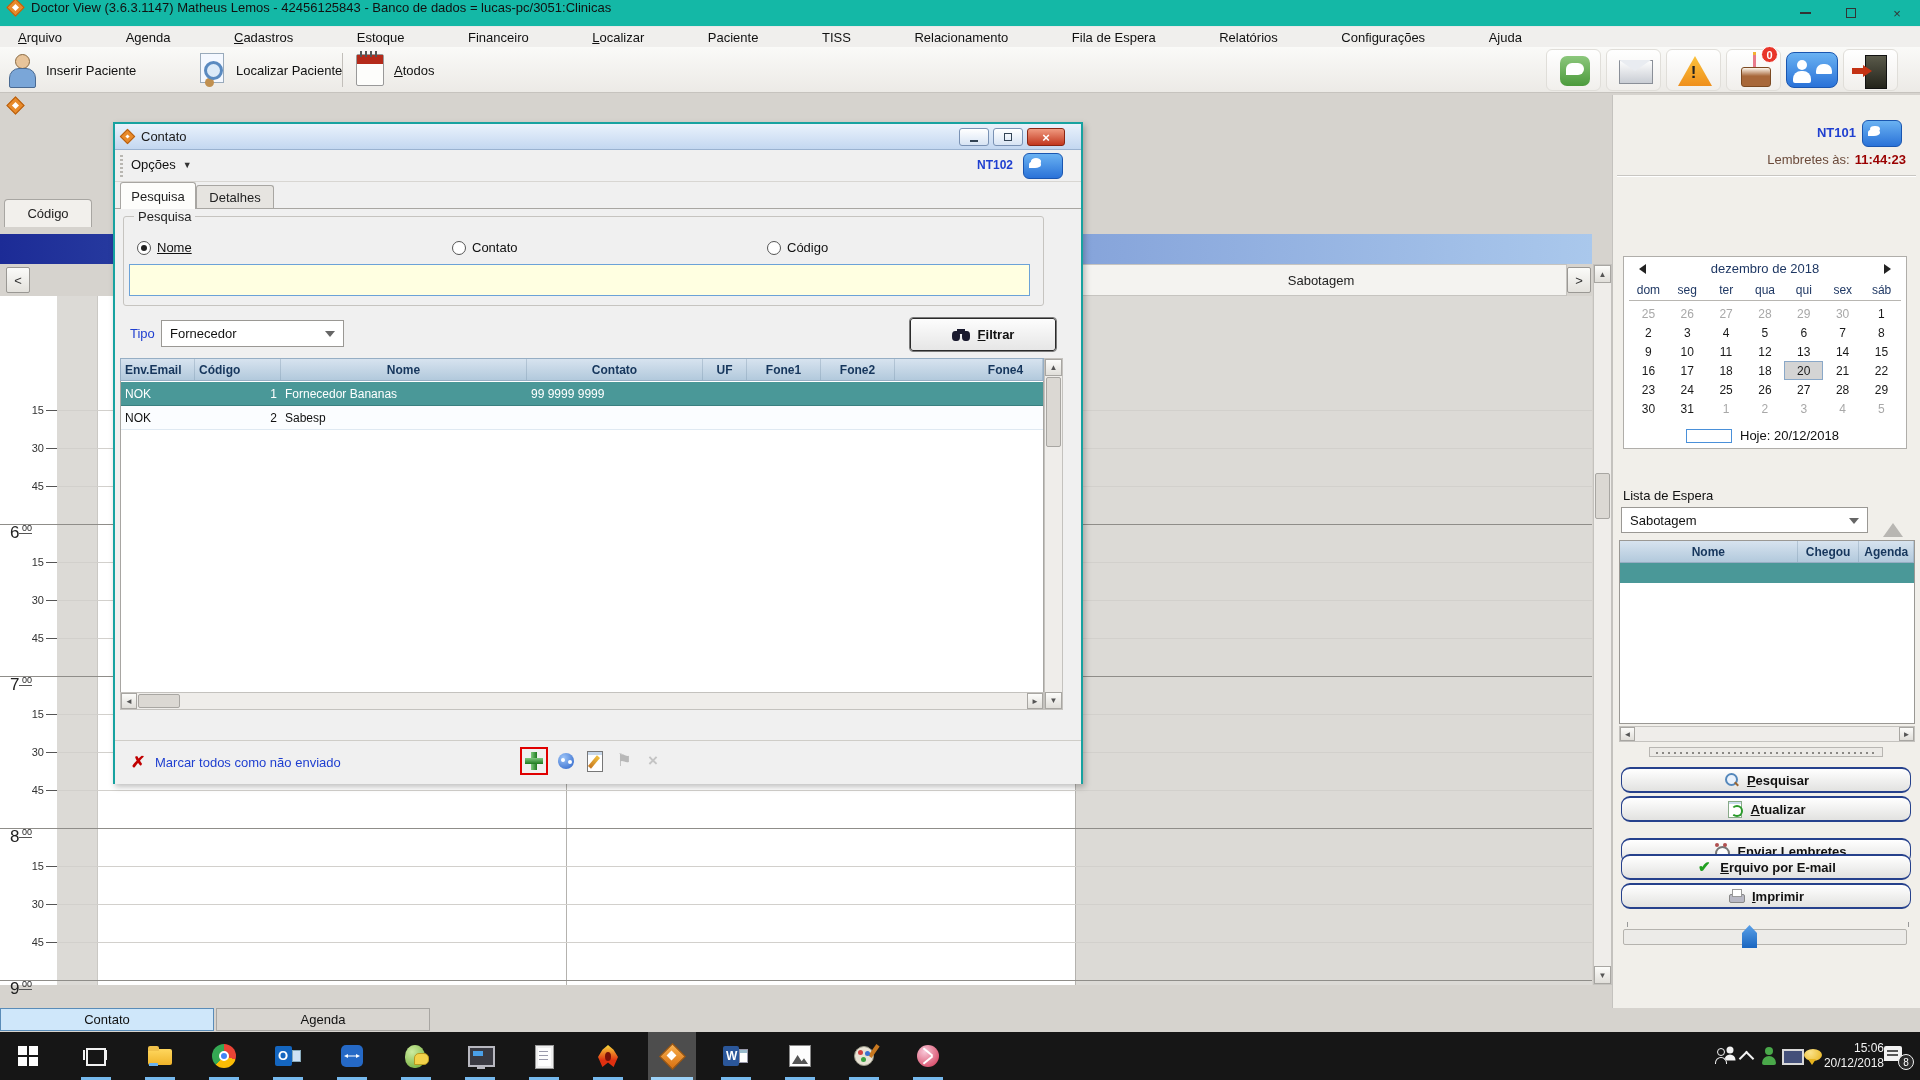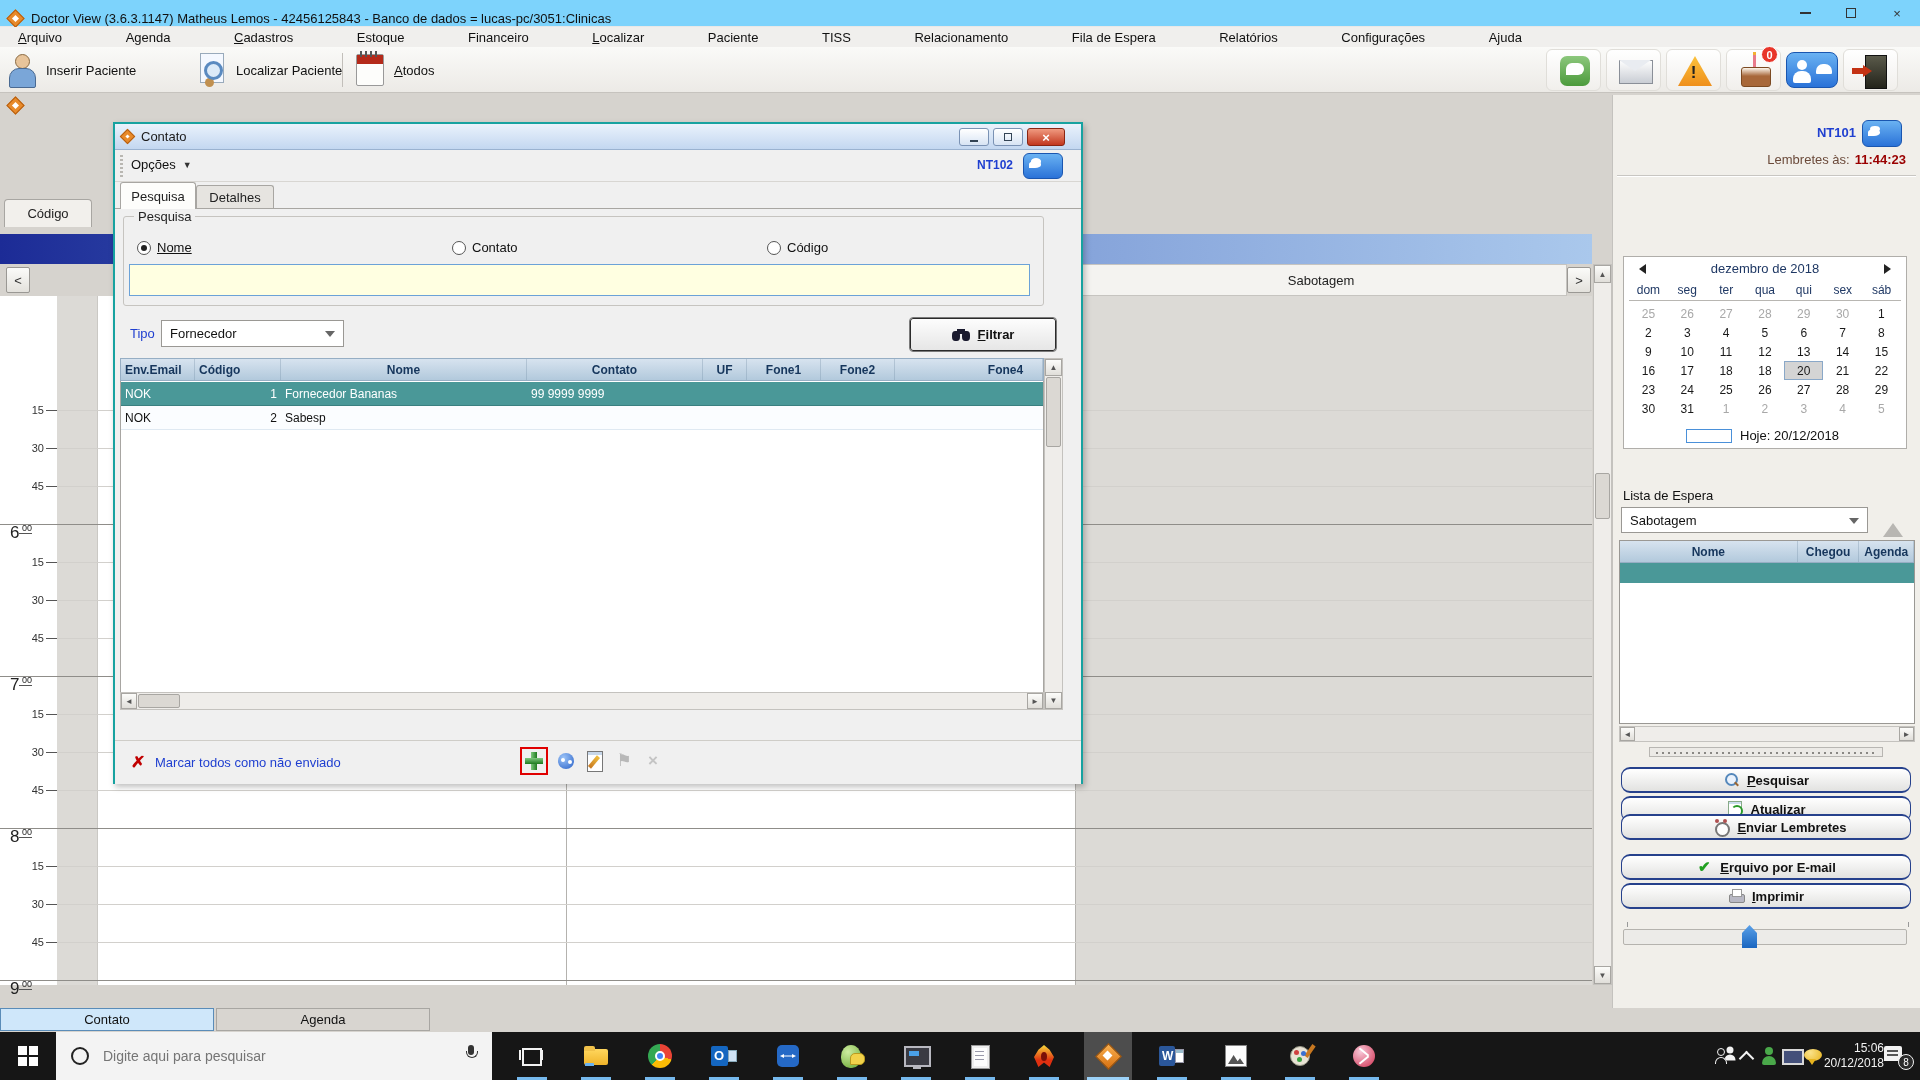--- a/index.html
+++ b/index.html
@@ -1,21 +1,21 @@
 <!DOCTYPE html>
 <html><head>
 <meta charset="utf-8">
 <style>
 *{margin:0;padding:0;box-sizing:border-box;font-family:"Liberation Sans",sans-serif}
 html,body{width:1920px;height:1080px;overflow:hidden;background:#d6d3ce}
 #app{position:relative;width:1920px;height:1080px}
 u{text-decoration:underline}
 
 
-#titlebar{position:absolute;left:0;top:0;width:1920px;height:27px;background:#7dd3fc;display:flex;align-items:flex-end;gap:8px;padding-left:8px;font-size:13px;color:#111;border-bottom:1px solid #e8e8e8}
+#titlebar{position:absolute;left:0;top:0;width:1920px;height:27px;background:#14b8a6;display:flex;align-items:flex-start;gap:8px;padding-left:8px;font-size:13px;color:#111;border-bottom:1px solid #e8e8e8}
 .dv-logo{width:15px;height:15px;position:relative;flex:0 0 auto}
 .dv-logo::before{content:"";position:absolute;inset:1px;background:#e88a2a;border:1px solid #b55e10;transform:rotate(45deg)}
 .dv-logo::after{content:"";position:absolute;inset:5px;background:#fff;transform:rotate(45deg)}
 #win-controls{margin-left:auto;display:flex;height:100%}
 .wc{width:46px;height:100%;display:flex;align-items:center;justify-content:center;color:#333;font-size:13px}
 .wc-min{width:11px;height:2px;background:#333}
 .wc-max{width:10px;height:10px;border:1px solid #333}
 
 
 #menubar{position:absolute;left:0;top:27px;width:1540px;height:20px;display:flex;justify-content:space-between;align-items:center;padding:0 14px;font-size:13px;color:#111;background:#f0efed}
@@ -480,21 +480,21 @@
 
       <div id="rp-buttons" data-name="panel-buttons">
           <div class="rp-btn" data-name="button-pesquisar" style="top: 672px;">
             <span class="rpi search-icon" data-name="search-icon"></span>
             <span data-name="button-label"><span></span><u>P</u><span>esquisar</span></span>
           </div>
           <div class="rp-btn" data-name="button-atualizar" style="top: 701px;">
             <span class="rpi refresh-icon" data-name="refresh-icon"></span>
             <span data-name="button-label"><span></span><u>A</u><span>tualizar</span></span>
           </div>
-          <div class="rp-btn" data-name="button-enviar-lembretes" style="top: 719px; padding-left: 28px;">
+          <div class="rp-btn" data-name="button-enviar-lembretes" style="top: 743px; padding-left: 28px;">
             <span class="rpi clock-icon" data-name="clock-icon"></span>
             <span data-name="button-label"><span></span><u>E</u><span>nviar Lembretes</span></span>
           </div>
           <div class="rp-btn" data-name="button-enviar-por-e-mail" style="top: 759px;">
             <span class="rpi check-icon" data-name="check-icon">✔</span>
             <span data-name="button-label"><span></span><u>E</u><span>rquivo por E-mail</span></span>
           </div>
           <div class="rp-btn" data-name="button-imprimir" style="top: 788px;">
             <span class="rpi print-icon" data-name="print-icon"></span>
             <span data-name="button-label"><span></span><u>I</u><span>mprimir</span></span>
@@ -623,25 +623,20 @@
 
   <div id="taskbar" data-name="taskbar">
     <div id="start" data-name="start-button">
       <span class="winlogo" data-name="windows-logo-icon">
           <i></i>
           <i></i>
           <i></i>
           <i></i>
         </span>
     </div>
-    <div id="tb-search" data-name="taskbar-search">
-      <span class="cortana-ring" data-name="cortana-icon"></span>
-      <input data-name="search-input" placeholder="Digite aqui para pesquisar" style="">
-      <span class="mic" data-name="microphone-icon"></span>
-    </div>
     <div id="tb-apps" data-name="taskbar-apps">
         <div class="app" data-name="taskview-icon">
           <div class="g" data-name="app-glyph"><i></i></div>
         </div>
         <div class="app" data-name="explorer-icon">
           <div class="g" data-name="app-glyph"><i></i></div>
         </div>
         <div class="app" data-name="chrome-icon">
           <div class="g" data-name="app-glyph"><i></i></div>
         </div>

